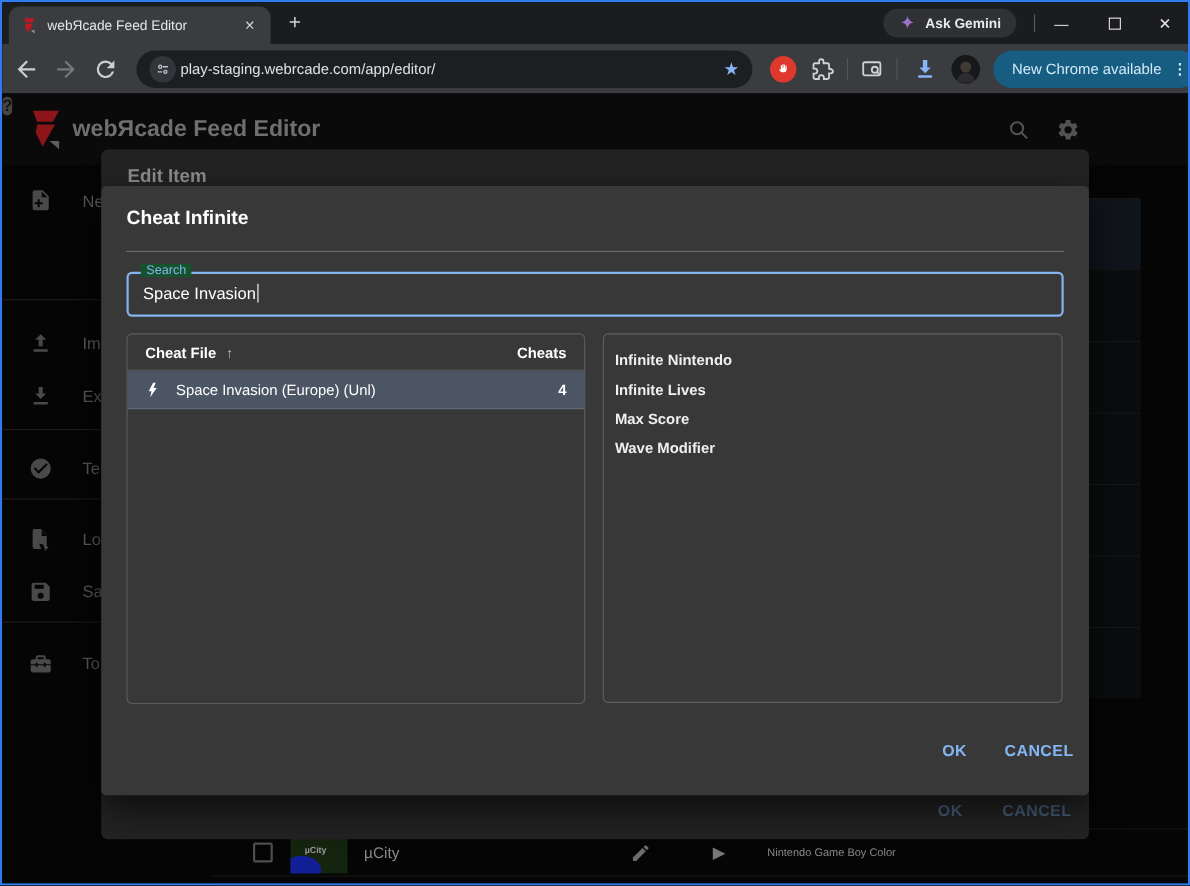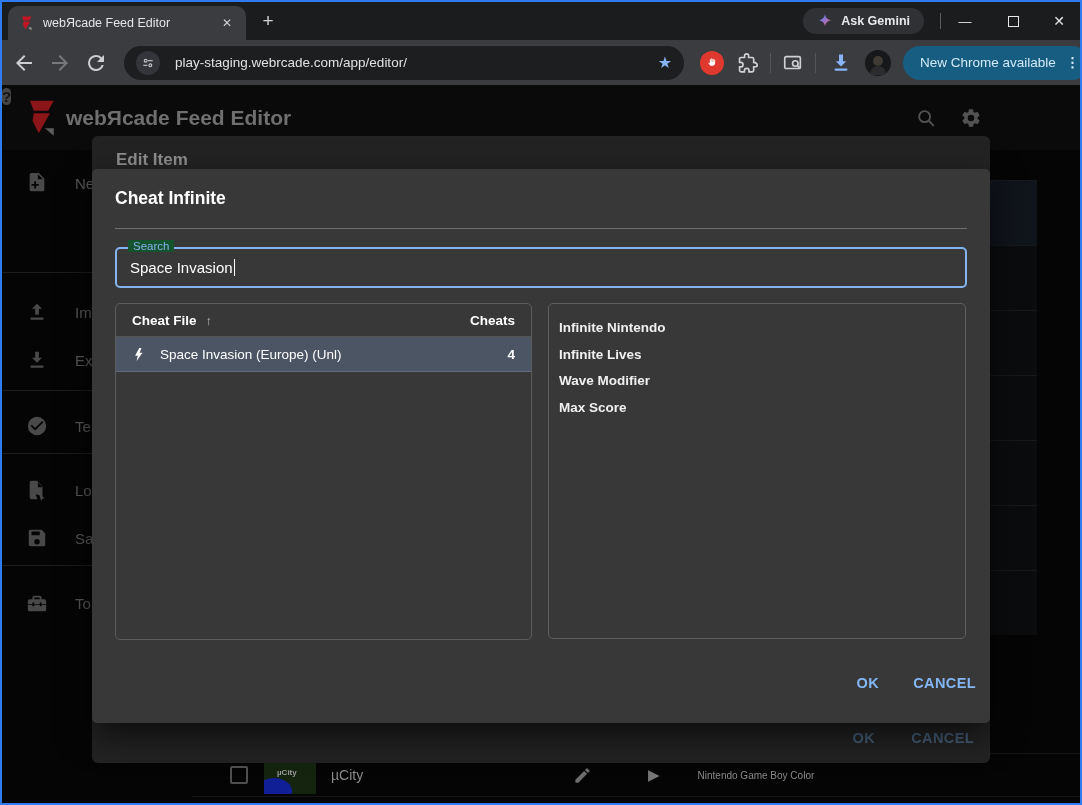--- a/index.html
+++ b/index.html
@@ -23,21 +23,21 @@
   .winbtn { position:absolute; top:7px; width:34px; height:24px; display:flex; align-items:center;
             justify-content:center; color:#e6e6e8; font-size:13px; }
   .win-min { left:946px; } .win-max { left:994px; } .win-close { left:1040px; font-size:14px; }
   .max-box { width:11px; height:11px; border:1.4px solid #e6e6e8; }
 
   .toolbar { position:absolute; top:38px; left:0; right:0; height:45px; background:#3b3c3f;
              display:flex; align-items:center; padding:0 10px; }
   .nav-ic { width:24px; height:24px; color:#cdced0; margin-right:12px; flex:none; }
   .nav-ic.dim { color:#77787b; }
   .omnibox { width:560px; height:34px; background:#1d1e20; border-radius:17px; display:flex;
-             align-items:center; padding:0 12px; gap:15px; flex:none; margin-left:4px; }
+             align-items:center; padding:0 12px; gap:4px; flex:none; margin-left:4px; }
   .site-chip { width:24px; height:24px; border-radius:50%; background:#34353a; display:flex;
                align-items:center; justify-content:center; color:#c3c4c6; flex:none; }
   .url { flex:1; color:#e0e1e3; font-size:13.5px; white-space:nowrap; overflow:hidden; }
   .star { color:#8ab4f8; font-size:16px; flex:none; }
   .ext-hand { width:24px; height:24px; border-radius:50%; background:#df382e; display:flex;
               align-items:center; justify-content:center; margin-left:16px; flex:none; }
   .ext-puzzle { width:22px; height:22px; color:#d0d1d3; margin-left:13px; flex:none; }
   .vsep { width:1px; height:20px; background:#55565a; margin:0 11px; flex:none; }
   .ic-tabsearch { width:22px; height:22px; color:#d0d1d3; flex:none; }
   .ic-download { width:24px; height:26px; color:#8ab4f8; margin-left:2px; flex:none; }
@@ -388,22 +388,22 @@
               </svg>
           </span>
           <span class="name">Space Invasion (Europe) (Unl)</span>
           <span class="count">4</span>
         </div>
       </div>
 
       <div class="cheat-panel">
         <div class="cheat-item">Infinite Nintendo</div>
         <div class="cheat-item">Infinite Lives</div>
+        <div class="cheat-item">Max Score</div>
         <div class="cheat-item">Wave Modifier</div>
-        <div class="cheat-item">Max Score</div>
       </div>
 
       <div class="dlg-actions">
         <span class="btn">OK</span>
         <span class="btn">CANCEL</span>
       </div>
     </div>
 
   </div>
 </div>

